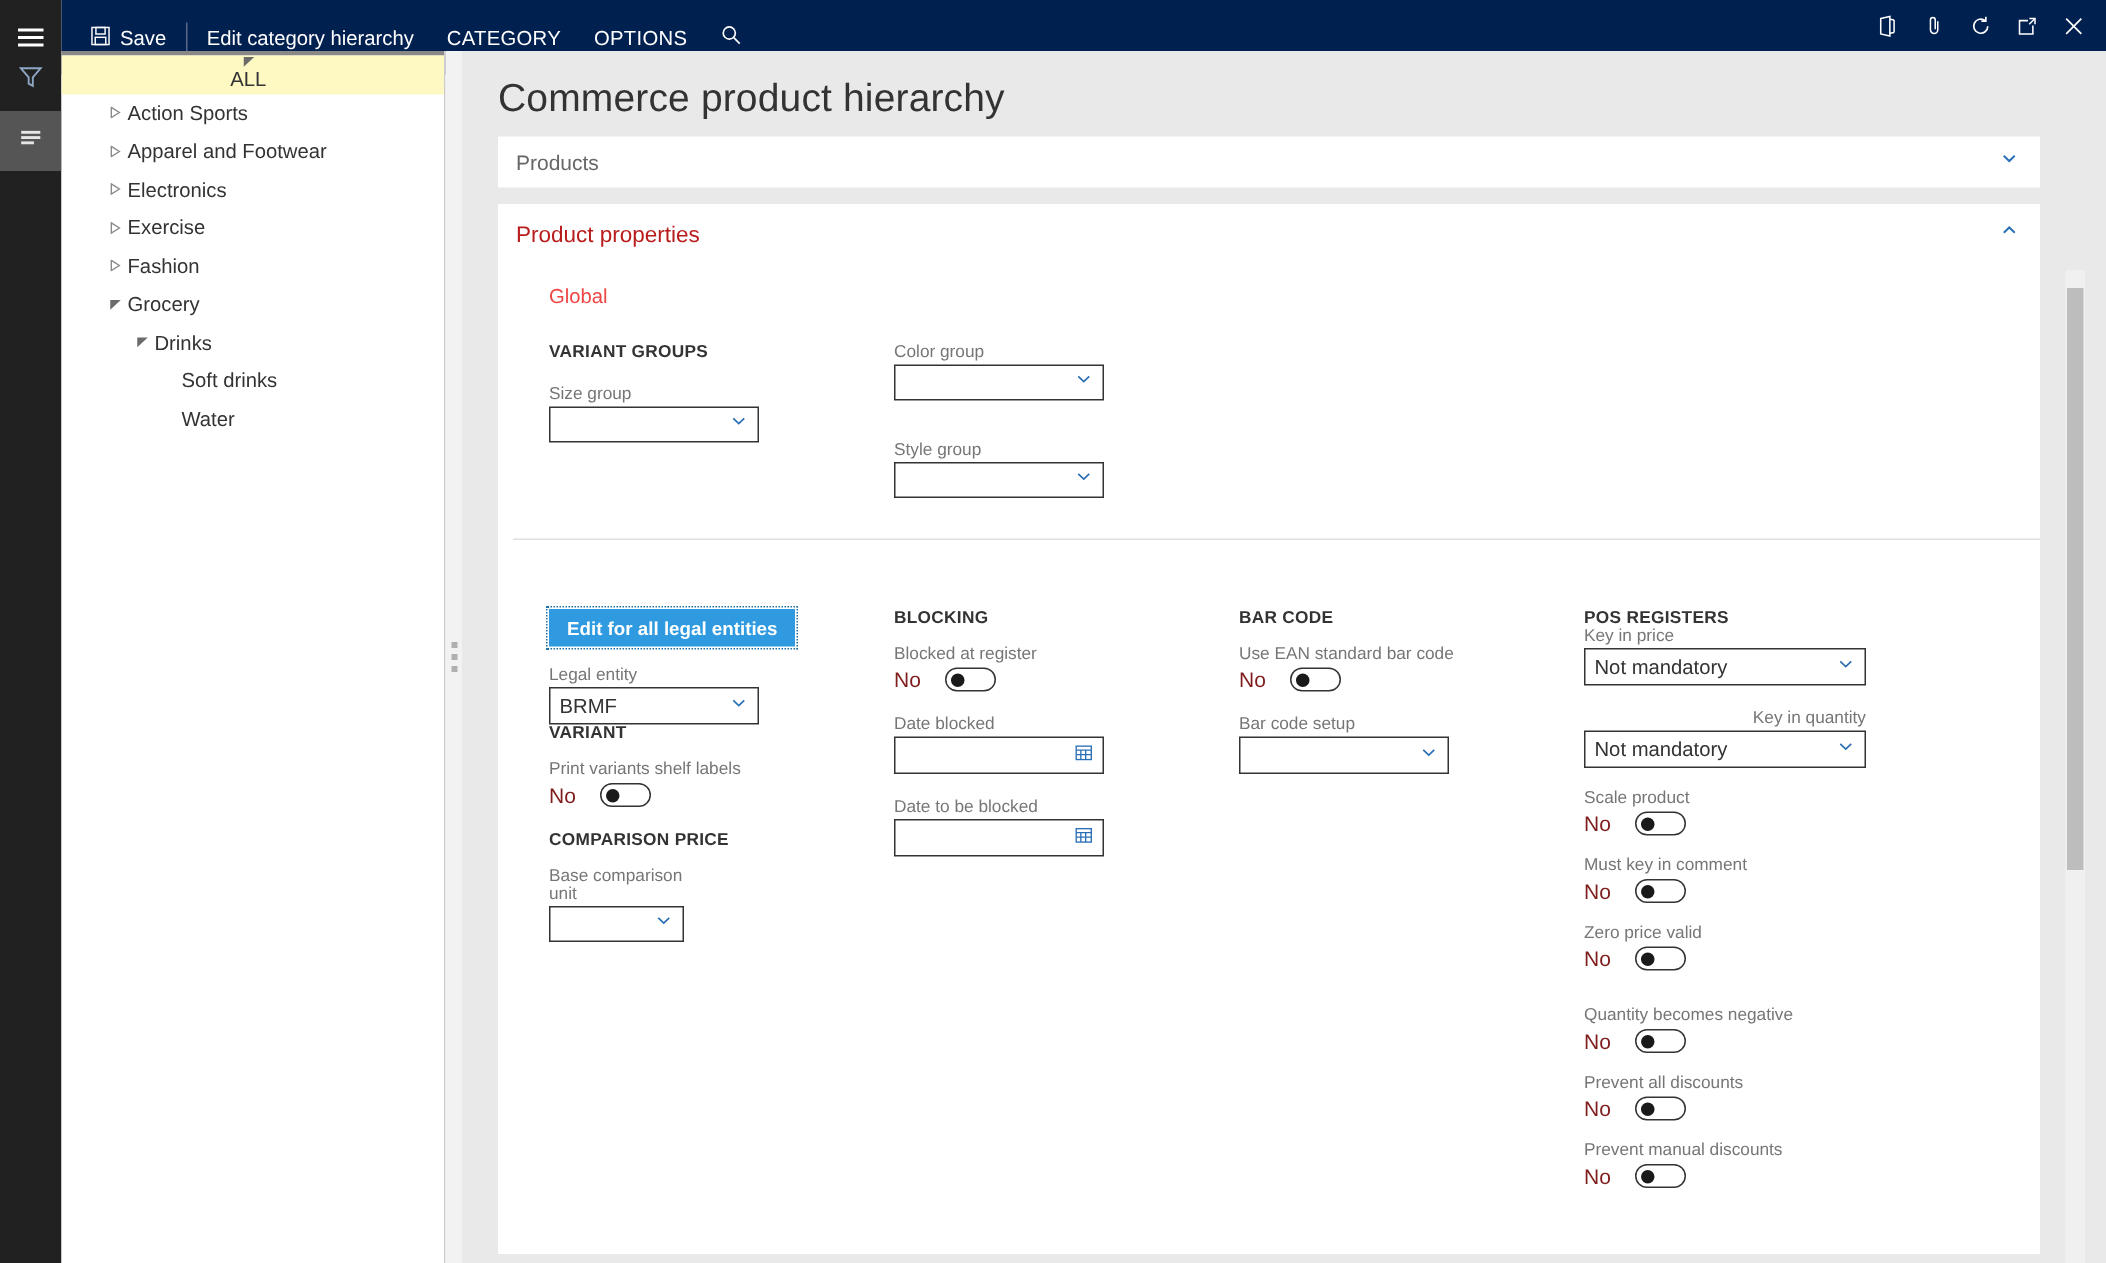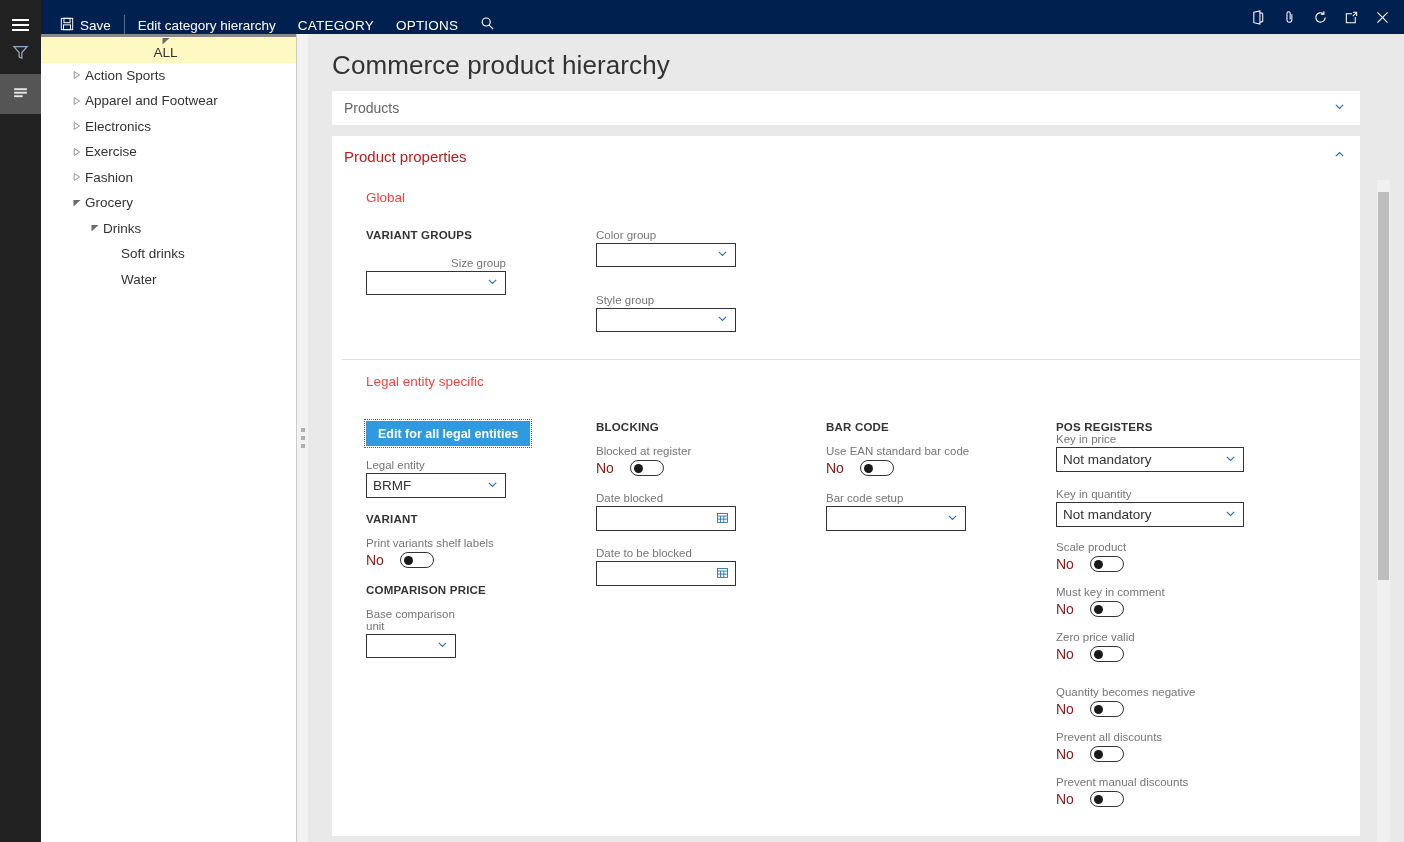--- a/index.html
+++ b/index.html
@@ -346,21 +346,21 @@
         </svg>
       </span>
     </div>
 
     <div style="height:14px"></div>
     <div class="group-label">Global</div>
 
     <div class="cols" style="margin-top:24px;">
       <div class="col" style="width:230px;">
         <div class="sub-head">VARIANT GROUPS</div>
-        <div style="margin-top:16px;width:140px;text-align:right;">
+        <div style="margin-top:16px;width:140px;">
           <div class="fld-label">Size group</div>
           <div class="combo">
             <span class="combo-val"></span>
             <span class="dd">
               <svg width="13" height="13" viewBox="0 0 16 16" fill="none" stroke="#2a6fb5" stroke-width="1.4">
                   <path d="M3.5 6 L8 10.3 L12.5 6"></path>
                 </svg>
             </span>
           </div>
         </div>
@@ -388,39 +388,38 @@
                 </svg>
             </span>
           </div>
         </div>
       </div>
     </div>
 
     <div class="divider" style="margin-top:27px;"></div>
 
     <div style="height:14px"></div>
-    <div class="group-label">Legal entity specific</div>
 
     <div class="cols" style="margin-top:32px;">
 
       <div class="col" style="width:230px;">
         <button class="btn-primary">Edit for all legal entities</button>
         <div style="width:140px;margin-top:13px;">
           <div class="fld-label">Legal entity</div>
           <div class="combo" style="height:25px;">
             <span class="combo-val">BRMF</span>
             <span class="dd">
               <svg width="13" height="13" viewBox="0 0 16 16" fill="none" stroke="#2a6fb5" stroke-width="1.4">
                   <path d="M3.5 6 L8 10.3 L12.5 6"></path>
                 </svg>
             </span>
           </div>
         </div>
 
-        <div class="sub-head" style="margin-top:15px;">VARIANT</div>
+        <div class="sub-head" style="">VARIANT</div>
 
         <div style="margin-top:12px;">
           <div class="fld-label">Print variants shelf labels</div>
           <div class="togglerow" style="margin-top:3px;">
             <span class="tval">No</span>
             <span class="toggle">
                 <span class="knob"></span>
               </span>
           </div>
         </div>
@@ -515,21 +514,21 @@
           <div class="combo" style="height:25px;">
             <span class="combo-val">Not mandatory</span>
             <span class="dd">
               <svg width="13" height="13" viewBox="0 0 16 16" fill="none" stroke="#2a6fb5" stroke-width="1.4">
                   <path d="M3.5 6 L8 10.3 L12.5 6"></path>
                 </svg>
             </span>
           </div>
         </div>
 
-        <div style="width:188px;margin-top:16px;">
+        <div style="width:188px;margin-top:16px;text-align:right;">
           <div class="fld-label">Key in quantity</div>
           <div class="combo" style="height:25px;">
             <span class="combo-val">Not mandatory</span>
             <span class="dd">
               <svg width="13" height="13" viewBox="0 0 16 16" fill="none" stroke="#2a6fb5" stroke-width="1.4">
                   <path d="M3.5 6 L8 10.3 L12.5 6"></path>
                 </svg>
             </span>
           </div>
         </div>

